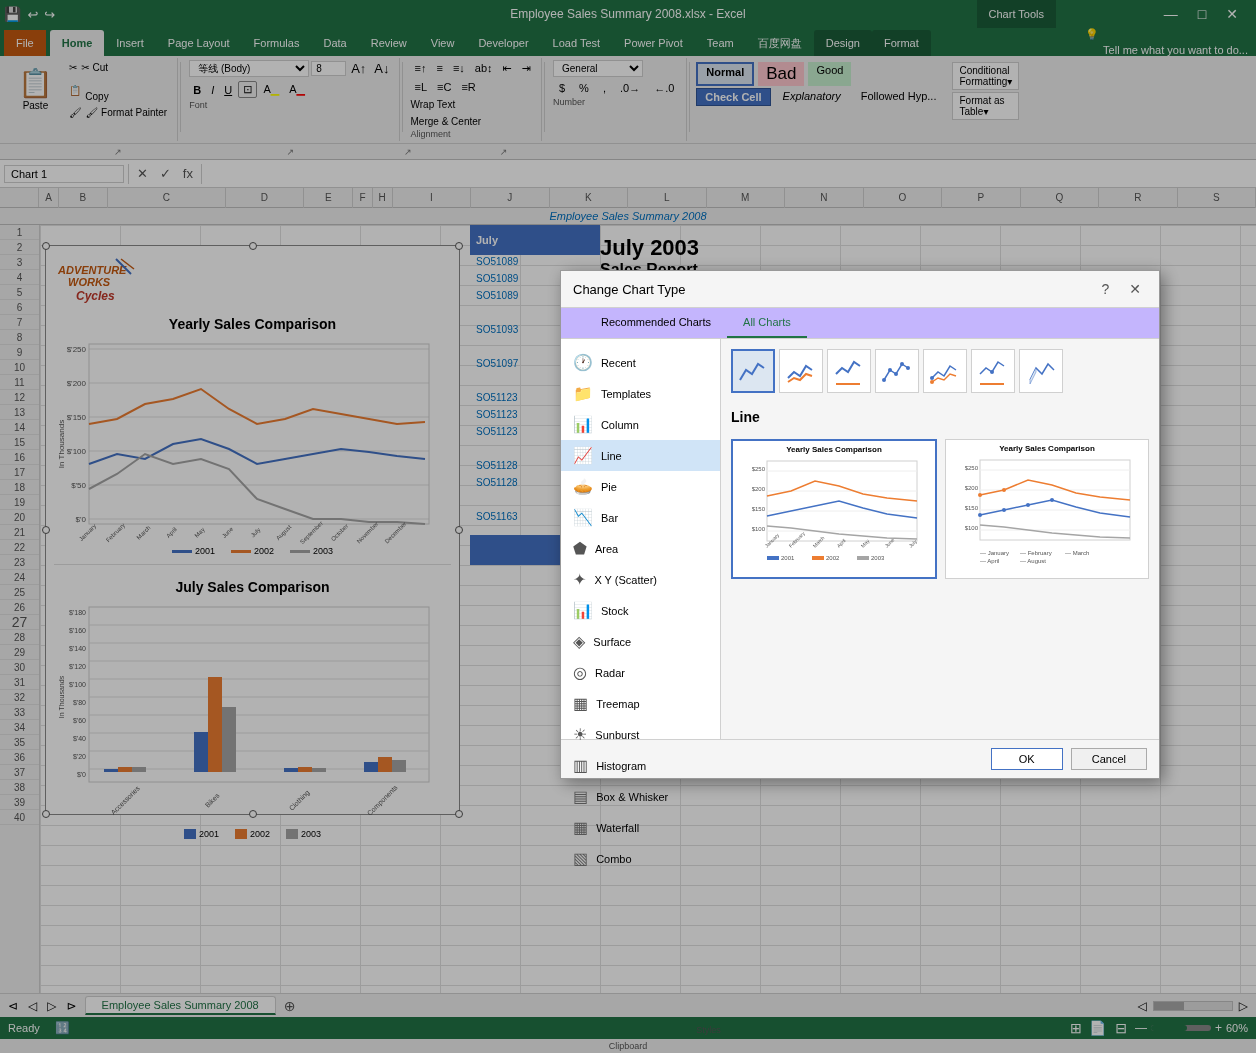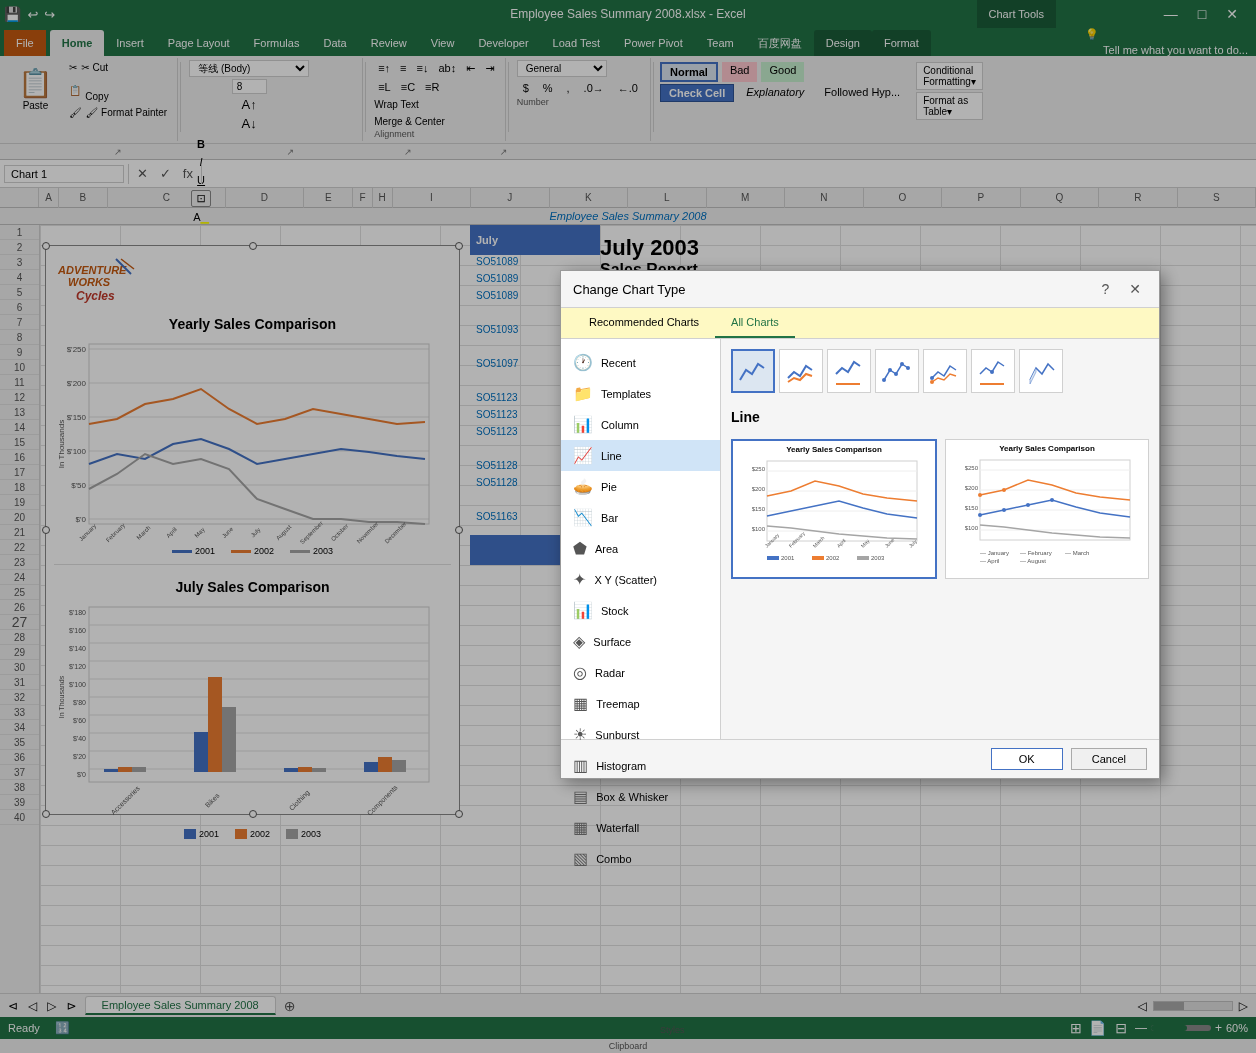--- a/index.html
+++ b/index.html
@@ -99,21 +99,21 @@
       font-size: 10px;
       width: 100%;
     }
     .style-normal {
       background: #dce6f1;
       border: 2px solid #4472c4;
       padding: 2px 8px;
       font-size: 11px;
       font-weight: bold;
     }
-    .style-bad { background: #ffc7ce; padding: 2px 8px; font-size: 11px; }
+    .style-bad { background: #ffc7ce; padding: 2px 8px; font-size: 17px; }
     .style-good { background: #c6efce; padding: 2px 8px; font-size: 11px; }
     .style-check { background: #4472c4; color: white; padding: 2px 8px; font-size: 11px; font-weight: bold; border: 1px solid #2f5496; }
     .style-explanatory { font-style: italic; padding: 2px 8px; font-size: 11px; }
     .style-followed { padding: 2px 8px; font-size: 11px; }
 
     
     .formula-bar {
       background: white;
       border-bottom: 1px solid #d0d0d0;
       display: flex;
@@ -309,21 +309,21 @@
       background: white;
       border: 1px solid #4472c4;
       color: #000;
     }
     .align-row { display: flex; gap: 2px; }
     .align-btn { padding: 2px 4px; cursor: pointer; border-radius: 2px; font-size: 11px; }
     .wrap-merge-row { display: flex; align-items: center; gap: 4px; padding: 2px 0; }
 
     
     .font-group { flex-direction: column; align-items: flex-start; gap: 2px; }
-    .font-row { display: flex; align-items: center; gap: 2px; flex-direction: column; }
+    .font-row { display: flex; align-items: center; gap: 2px; }
     .font-dropdown { border: 1px solid #d0d0d0; padding: 1px 4px; font-size: 10px; width: 120px; background: white; }
     .font-size-box { border: 1px solid #d0d0d0; padding: 1px 4px; font-size: 10px; width: 35px; background: white; }
 
     
     .number-group { flex-direction: column; }
     .num-dropdown { border: 1px solid #d0d0d0; padding: 1px 4px; font-size: 10px; width: 90px; background: white; }
     .num-btn { padding: 2px 5px; font-size: 11px; cursor: pointer; border: 1px solid transparent; border-radius: 2px; }
 
     
     .grid-bg {
@@ -342,22 +342,22 @@
       margin: 4px 2px;
     }
 
     
     svg text { font-family: Arial, sans-serif; }
 
     
     .dialog-top-tabs {
       display: flex;
       border-bottom: 1px solid #d0d0d0;
-      background: #fef9c3;
-      padding: 0 12px;
+      background: #c4b5fd;
+      padding: 0 24px;
     }
     .dtab {
       padding: 8px 16px;
       cursor: pointer;
       font-size: 11px;
       border-bottom: 2px solid transparent;
     }
     .dtab.active {
       border-bottom: 2px solid #217346;
       color: #217346;

